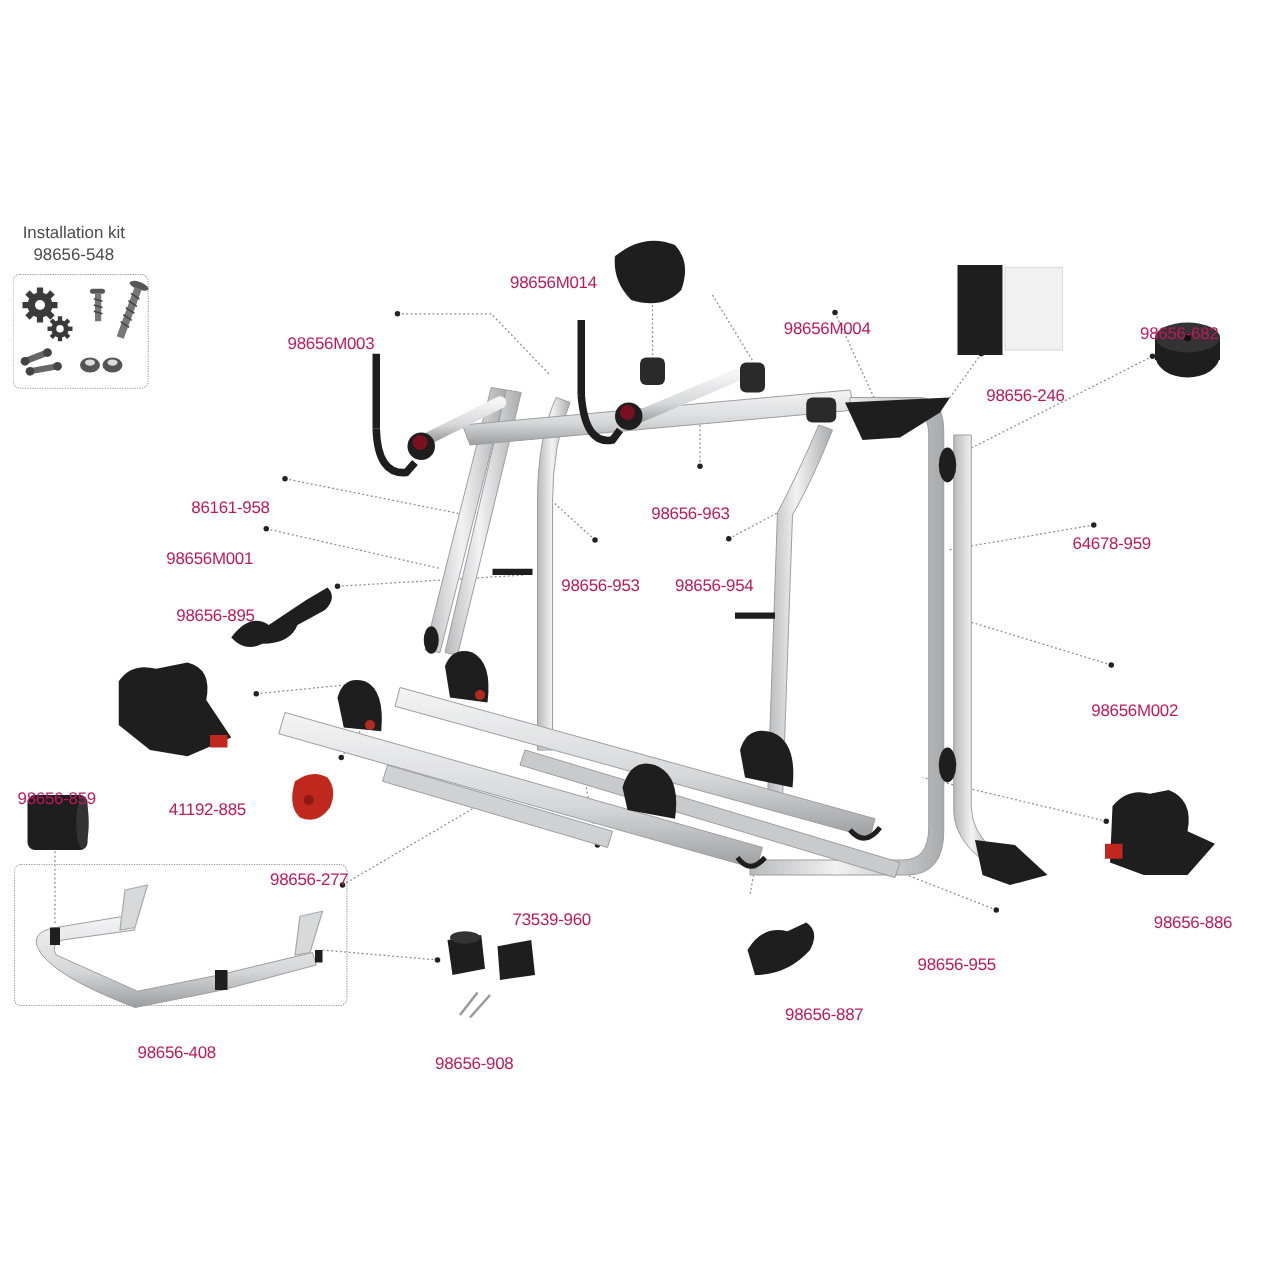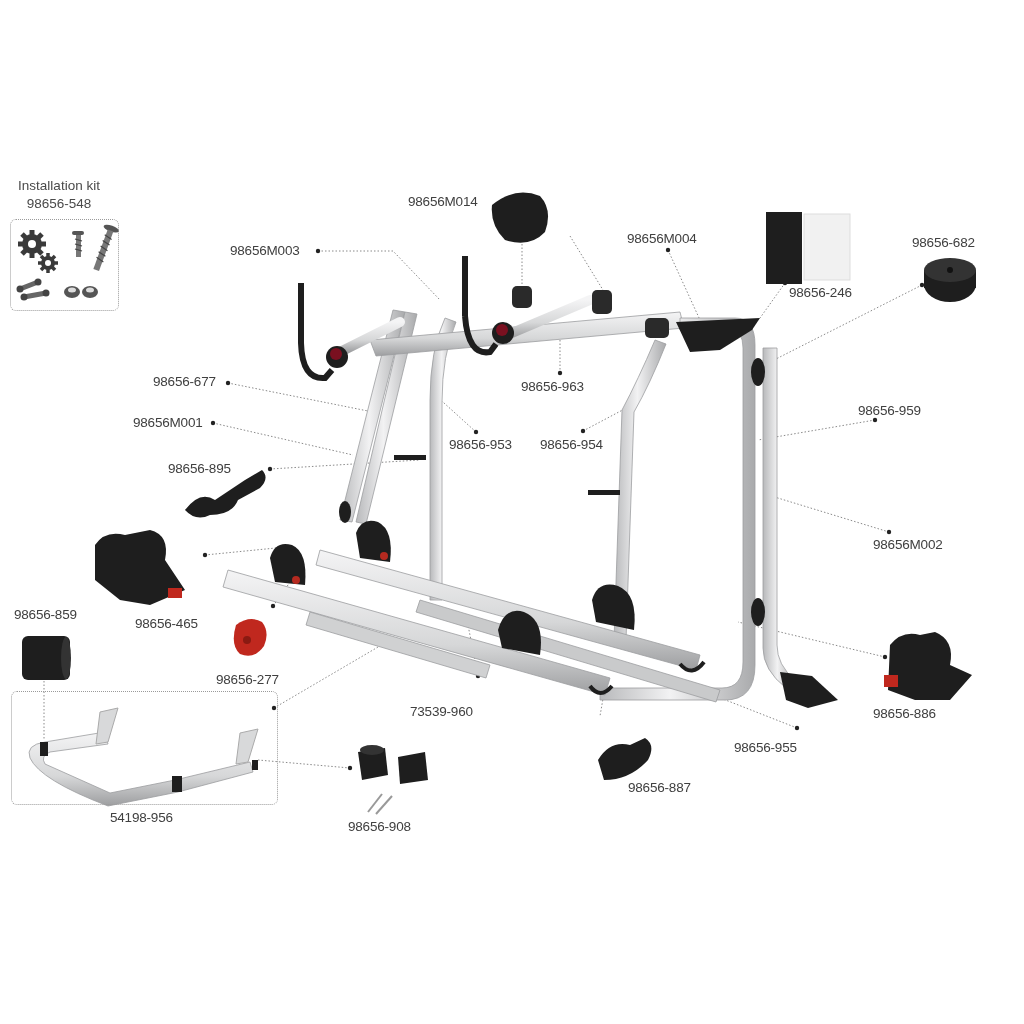--- a/index.html
+++ b/index.html
@@ -1,21 +1,21 @@
 <!DOCTYPE html>
 <html><head>
 <meta charset="utf-8">
 <style>
   html, body { margin: 0; padding: 0; background: #ffffff; }
   body { width: 1024px; height: 1024px; position: relative; overflow: hidden;
          font-family: "Liberation Sans", sans-serif; }
   #stage { position: absolute; left: 0; top: 0; width: 1024px; height: 812px; }
   .lbl { position: absolute; font-family: "Liberation Sans", sans-serif;
-         font-size: 13.5px; color: #404040; white-space: nowrap;
-         letter-spacing: -0.2px; line-height: 16px; }
+         font-size: 13.5px; color: #be185d; white-space: nowrap;
+         letter-spacing: -0.2px; line-height: 16px; margin-top: 24px; }
   .kit-title { position: absolute; left: 59px; top: 177px; transform: translateX(-50%);
                font-size: 13.5px; color: #4a4a4a; text-align: center; line-height: 18px;
                font-family: "Liberation Sans", sans-serif; white-space: nowrap; }
   .kit-box { position: absolute; left: 10px; top: 219px; width: 107px; height: 90px;
              border: 1px dotted #9a9a9a; border-radius: 6px; }
   .group-box { position: absolute; left: 11px; top: 691px; width: 265px; height: 112px;
                border: 1px dotted #9a9a9a; border-radius: 6px; }
   svg.part { position: absolute; overflow: visible; }
 </style>
 </head>
@@ -261,30 +261,30 @@
     </g>
   </svg>
 
   <div class="group-box"></div>
 
   <div class="lbl" style="left:408px;top:194px">98656M014</div>
   <div class="lbl" style="left:230px;top:243px">98656M003</div>
   <div class="lbl" style="left:627px;top:231px">98656M004</div>
   <div class="lbl" style="left:789px;top:285px">98656-246</div>
   <div class="lbl" style="left:912px;top:235px">98656-682</div>
-  <div class="lbl" style="left:153px;top:374px">98656-677</div>
+  <div class="lbl" style="left:153px;top:374px">86161-958</div>
   <div class="lbl" style="left:133px;top:415px">98656M001</div>
-  <div class="lbl" style="left:168px;top:461px">98656-895</div>
+  <div class="lbl" style="left:141px;top:461px">98656-895</div>
   <div class="lbl" style="left:521px;top:379px">98656-963</div>
   <div class="lbl" style="left:449px;top:437px">98656-953</div>
   <div class="lbl" style="left:540px;top:437px">98656-954</div>
-  <div class="lbl" style="left:858px;top:403px">98656-959</div>
+  <div class="lbl" style="left:858px;top:403px">64678-959</div>
   <div class="lbl" style="left:873px;top:537px">98656M002</div>
-  <div class="lbl" style="left:135px;top:616px">98656-465</div>
+  <div class="lbl" style="left:135px;top:616px">41192-885</div>
   <div class="lbl" style="left:14px;top:607px">98656-859</div>
   <div class="lbl" style="left:216px;top:672px">98656-277</div>
   <div class="lbl" style="left:410px;top:704px">73539-960</div>
-  <div class="lbl" style="left:873px;top:706px">98656-886</div>
+  <div class="lbl" style="left:923px;top:706px">98656-886</div>
   <div class="lbl" style="left:734px;top:740px">98656-955</div>
   <div class="lbl" style="left:628px;top:780px">98656-887</div>
-  <div class="lbl" style="left:110px;top:810px">54198-956</div>
+  <div class="lbl" style="left:110px;top:810px">98656-408</div>
   <div class="lbl" style="left:348px;top:819px">98656-908</div>
 </div>
 
 </body></html>

